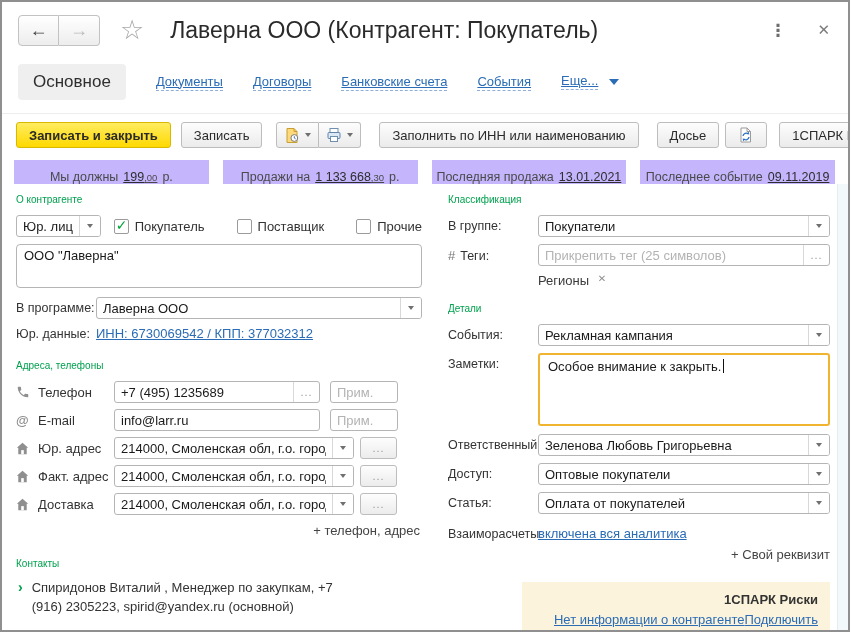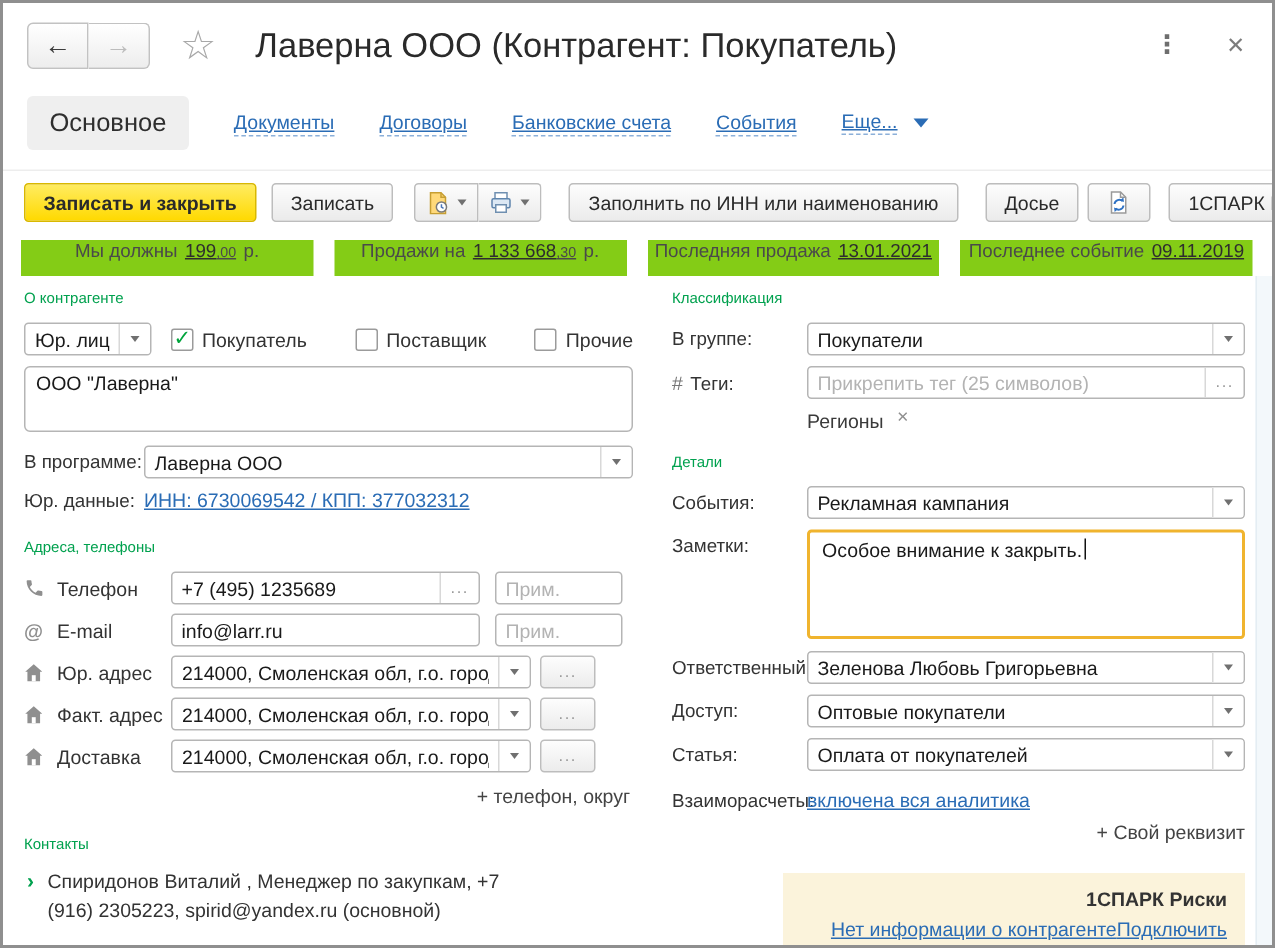--- a/index.html
+++ b/index.html
@@ -40,21 +40,21 @@
   .btn-group { display:flex; margin-left:14px; }
   .btn-group .btn { padding:0 7px; }
   .btn-group .btn:first-child { border-radius:3px 0 0 3px; }
   .btn-group .btn:last-child { border-radius:0 3px 3px 0; border-left:none; }
   .tri { width:0; height:0; border-left:3.5px solid transparent; border-right:3.5px solid transparent; border-top:4.5px solid #707070; }
   .ml12 { margin-left:12px; } .ml18 { margin-left:18px; } .ml6 { margin-left:6px; } .ml10 { margin-left:10px; }
   .icon16 { width:16px; height:16px; display:block; }
 
   
   .infobar { display:flex; gap:14px; padding:4px 13px 0 12px; }
-  .strip { flex:1; height:24px; background:#84cc16; display:flex; align-items:flex-start; justify-content:center; gap:5px;
+  .strip { flex:1; height:24px; background:#c4b5fd; display:flex; align-items:flex-end; justify-content:center; gap:5px;
            font-size:12.5px; color:#4a4a4a; white-space:nowrap; }
   .info-val { color:#2e2e2e; text-decoration:underline; cursor:pointer; }
   .cents { font-size:9.5px; text-decoration:underline; }
 
   
   .content { display:flex; gap:26px; padding:8px 18px 0 14px; }
   .col-left { width:406px; flex:none; }
   .col-right { flex:1; min-width:0; }
   .sec-h { color:#00a14e; font-size:10px; line-height:15px; margin:0 0 8px 0; font-weight:normal; }
   label, .lbl { font-size:12.5px; color:#333; }
@@ -79,21 +79,21 @@
   .cbox.checked::after { content:"✓"; position:absolute; top:-3px; left:1px; color:#00a43c; font-weight:bold; font-size:14px; }
   .cb .lbl { font-size:13px; }
   .prog-lbl { width:80px; flex:none; }
   .link { color:#2a6cb5; text-decoration:underline; cursor:pointer; font-size:13px; }
 
   .addr-row { display:flex; align-items:center; margin-bottom:6px; }
   .a-icon { width:22px; flex:none; color:#8f8f8f; display:flex; align-items:center; }
   .a-label { width:76px; flex:none; font-size:13px; color:#333; }
   .w206 { width:206px; flex:none; }
   .w240 { width:240px; flex:none; }
-  .note { width:85px; flex:none; margin-left:10px; }
+  .note { width:68px; flex:none; margin-left:10px; }
   .add-link-row { text-align:right; font-size:13px; color:#444; margin:8px 2px 14px 0; }
   .plain-link { cursor:pointer; color:#444; text-decoration:none; }
   .u-link { cursor:pointer; color:#444; text-decoration:underline; }
 
   .contact-row { display:flex; gap:9px; margin:2px 0 0 2px; }
   .chev { color:#00a14e; font-weight:bold; font-size:14px; line-height:17px; }
   .contact-text { width:334px; font-size:13px; color:#333; line-height:1.45; cursor:pointer; }
 
   
   .r-row { display:flex; align-items:center; margin-bottom:7px; }
@@ -329,21 +329,21 @@
         <div class="fld w240">
           <input value="214000, Смоленская обл, г.о. городской округ город С" style="">
           <span class="combo-btn">
               <span class="tri"></span>
             </span>
         </div>
         <button class="mini-btn">...</button>
       </div>
 
       <div class="add-link-row">
-        <span class="plain-link">+ телефон, округ</span>
+        <span class="plain-link">+ телефон, адрес</span>
       </div>
 
       <h2 class="sec-h" style="margin-top:18px;">Контакты</h2>
       <div class="contact-row">
         <span class="chev">›</span>
         <span class="contact-text">Спиридонов Виталий , Менеджер по закупкам, +7 (916) 2305223, spirid@yandex.ru (основной)</span>
       </div>
       <div class="add-link-row" style="margin-top:12px;">
         <span class="u-link">+ контакт</span>
       </div>

